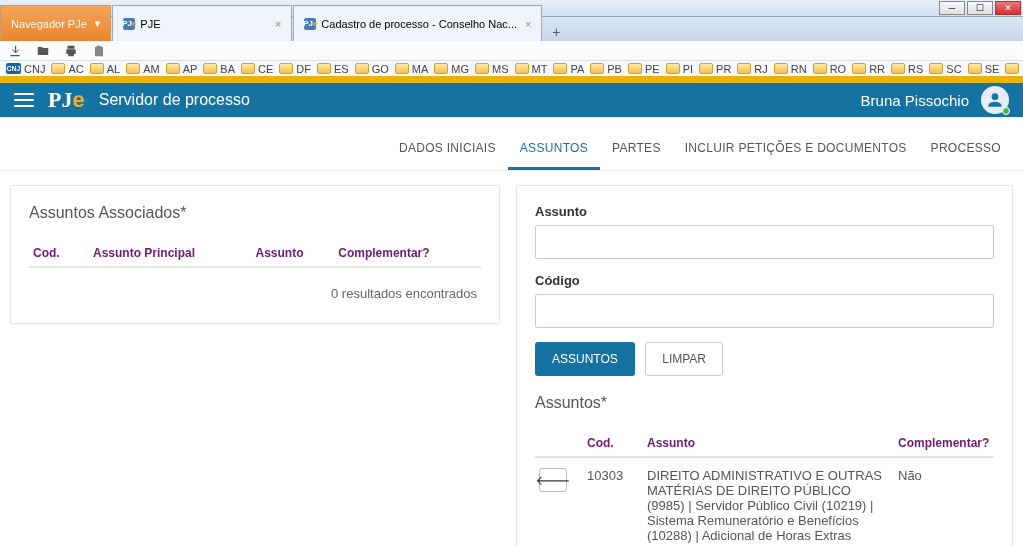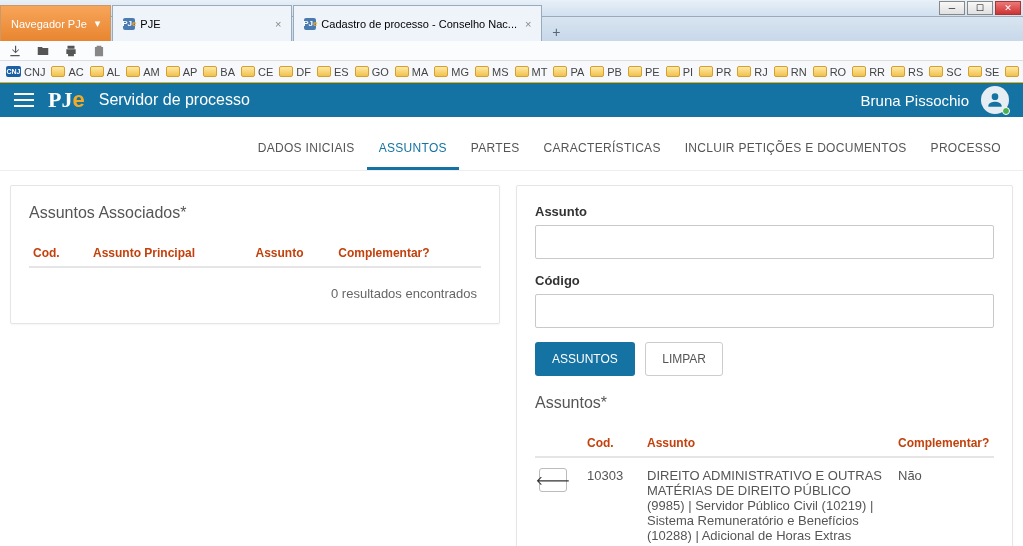--- a/index.html
+++ b/index.html
@@ -20,21 +20,21 @@
 .app-tab .ico .j{color:#fff;}
 .app-tab .ico .e{color:#f3ab26;}
 .tab-x{margin-left:8px;color:#888;font-size:11px;}
 .tab-plus{margin-left:4px;width:18px;height:18px;display:flex;align-items:center;justify-content:center;color:#567;font-size:14px;}
 
 
 .toolbar1 { height:20px; background:#fbfcfd; border-bottom:1px solid #ddd; display:flex; align-items:center; padding:0 8px; gap:14px; }
 .tb-icon{width:14px;height:14px;color:#555;}
 
 
-.bookmarks { height:22px; background:#f6f8fb; border-bottom:1px solid #eab308; display:flex; align-items:center; padding:0 6px; gap:6px; font-size:11px; color:#444; overflow:hidden; }
+.bookmarks { height:22px; background:#f6f8fb; border-bottom:7px solid #eab308; display:flex; align-items:center; padding:0 6px; gap:6px; font-size:11px; color:#444; overflow:hidden; }
 .bk-folder{display:flex;align-items:center;gap:3px;}
 .folder-ic{width:14px;height:11px;background:linear-gradient(#fde9a7,#f3c14b);border:1px solid #d4a02e;border-radius:2px;}
 .cnj-ic{width:15px;height:11px;background:#1b5fa4;border-radius:2px;color:#fff;font-size:7px;display:flex;align-items:center;justify-content:center;font-weight:bold;}
 
 
 .pje-header{height:34px;background:#1473a3;display:flex;align-items:center;padding:0 14px;color:#fff;}
 .burger{width:20px;height:14px;display:flex;flex-direction:column;justify-content:space-between;margin-right:14px;}
 .burger span{height:2px;background:#fff;}
 .pje-logo{font-family:Georgia,serif;font-size:22px;font-weight:bold;margin-right:14px;}
 .pje-logo .e{color:#f3ab26;}
@@ -50,21 +50,21 @@
 .tab{padding:6px 12px 12px;cursor:pointer;letter-spacing:0.3px;}
 .tab.active{color:#1473a3;border-bottom:3px solid #1473a3;font-weight:500;}
 
 .panes{display:flex;padding:14px 10px;gap:16px;align-items:flex-start;}
 .card{border:1px solid #e5e5e5;border-radius:2px;box-shadow:0 1px 2px rgba(0,0,0,0.04);padding:18px;}
 .left-card{width:490px;}
 .right-card{flex:1;min-height:380px;}
 .section-title{font-size:16px;color:#555;margin-bottom:18px;}
 
 .tbl{width:100%;border-collapse:collapse;}
-.tbl th{text-align:left;font-size:12px;font-weight:bold;color:#c2410c;padding:6px 4px;border-bottom:2px solid #e5e5e5;}
+.tbl th{text-align:left;font-size:12px;font-weight:bold;color:#701a75;padding:6px 4px;border-bottom:2px solid #e5e5e5;}
 .tbl td{font-size:13px;color:#555;padding:10px 4px;border-bottom:1px solid #eee;vertical-align:top;}
 .no-results{text-align:right;font-size:13px;color:#666;padding:18px 4px 4px;}
 
 .fld-label{font-size:13px;font-weight:bold;color:#333;margin-bottom:6px;}
 .fld-input{width:100%;height:34px;border:1px solid #c9c9c9;border-radius:2px;padding:0 8px;font-size:13px;margin-bottom:14px;}
 
 .btns{margin-bottom:18px;}
 .btn{display:inline-block;padding:9px 16px;font-size:12px;border-radius:3px;margin-right:6px;border:1px solid transparent;}
 .btn.primary{background:#1473a3;color:#fff;}
 .btn.secondary{background:#fff;color:#555;border-color:#ccc;}
@@ -252,21 +252,20 @@
     <span class="presence"></span>
   </div>
 </div>
 
 <div class="content">
 
   <div class="tabs">
     <div class="tab">DADOS INICIAIS</div>
     <div class="tab active">ASSUNTOS</div>
     <div class="tab">PARTES</div>
-    <div class="tab">CARACTERÍSTICAS</div>
     <div class="tab">INCLUIR PETIÇÕES E DOCUMENTOS</div>
     <div class="tab">PROCESSO</div>
   </div>
 
   <div class="panes">
 
     <div class="card left-card">
       <div class="section-title">Assuntos Associados*</div>
       <table class="tbl">
         <thead>

